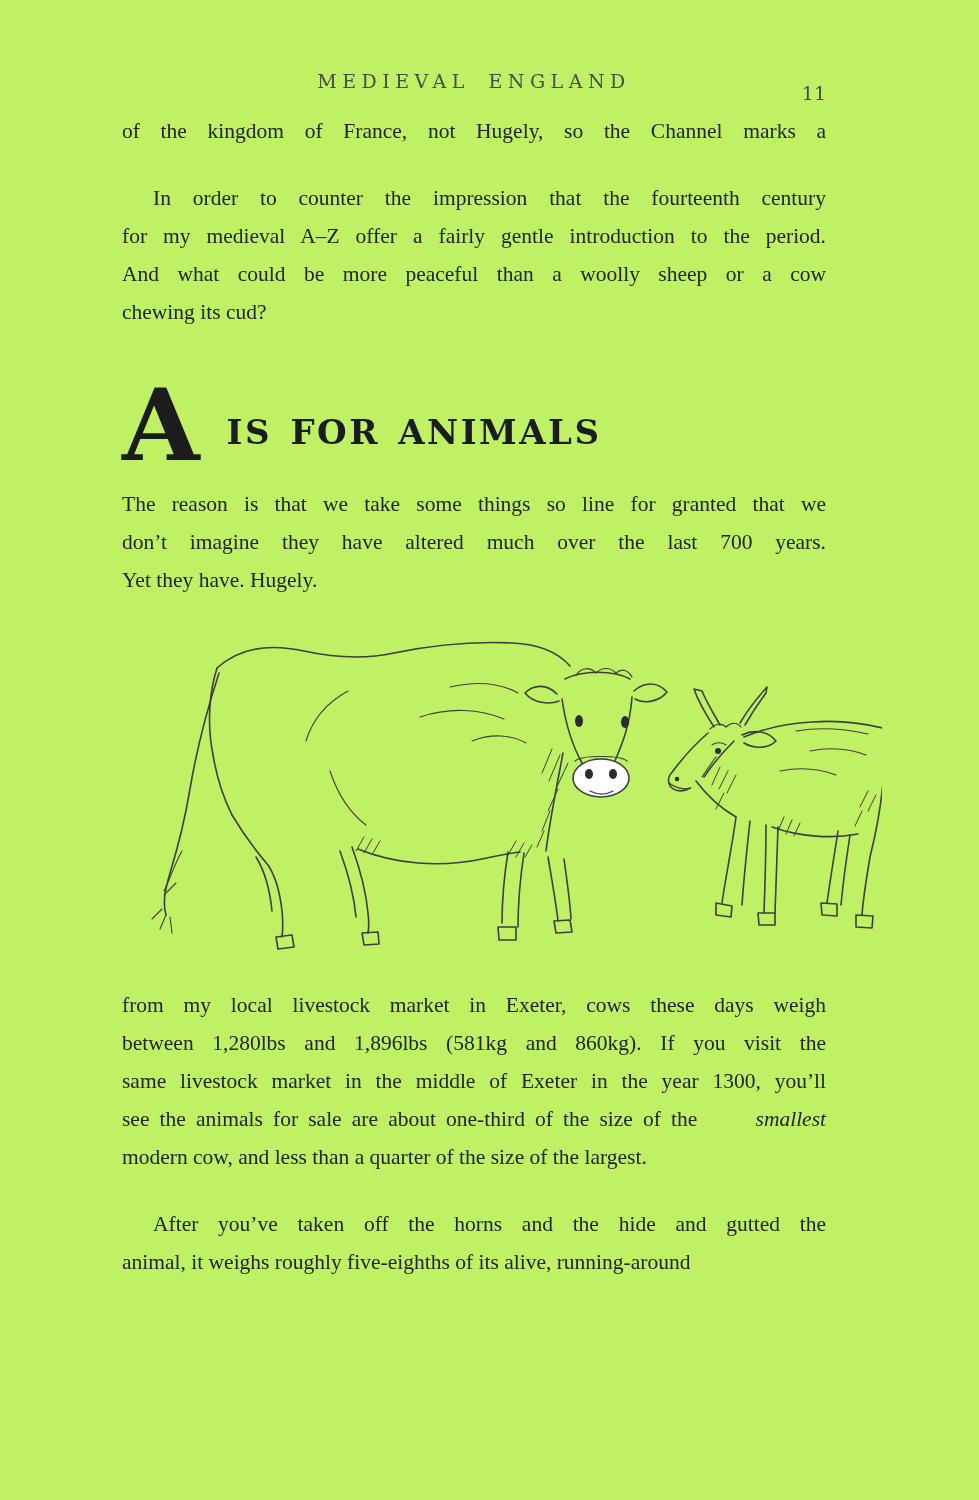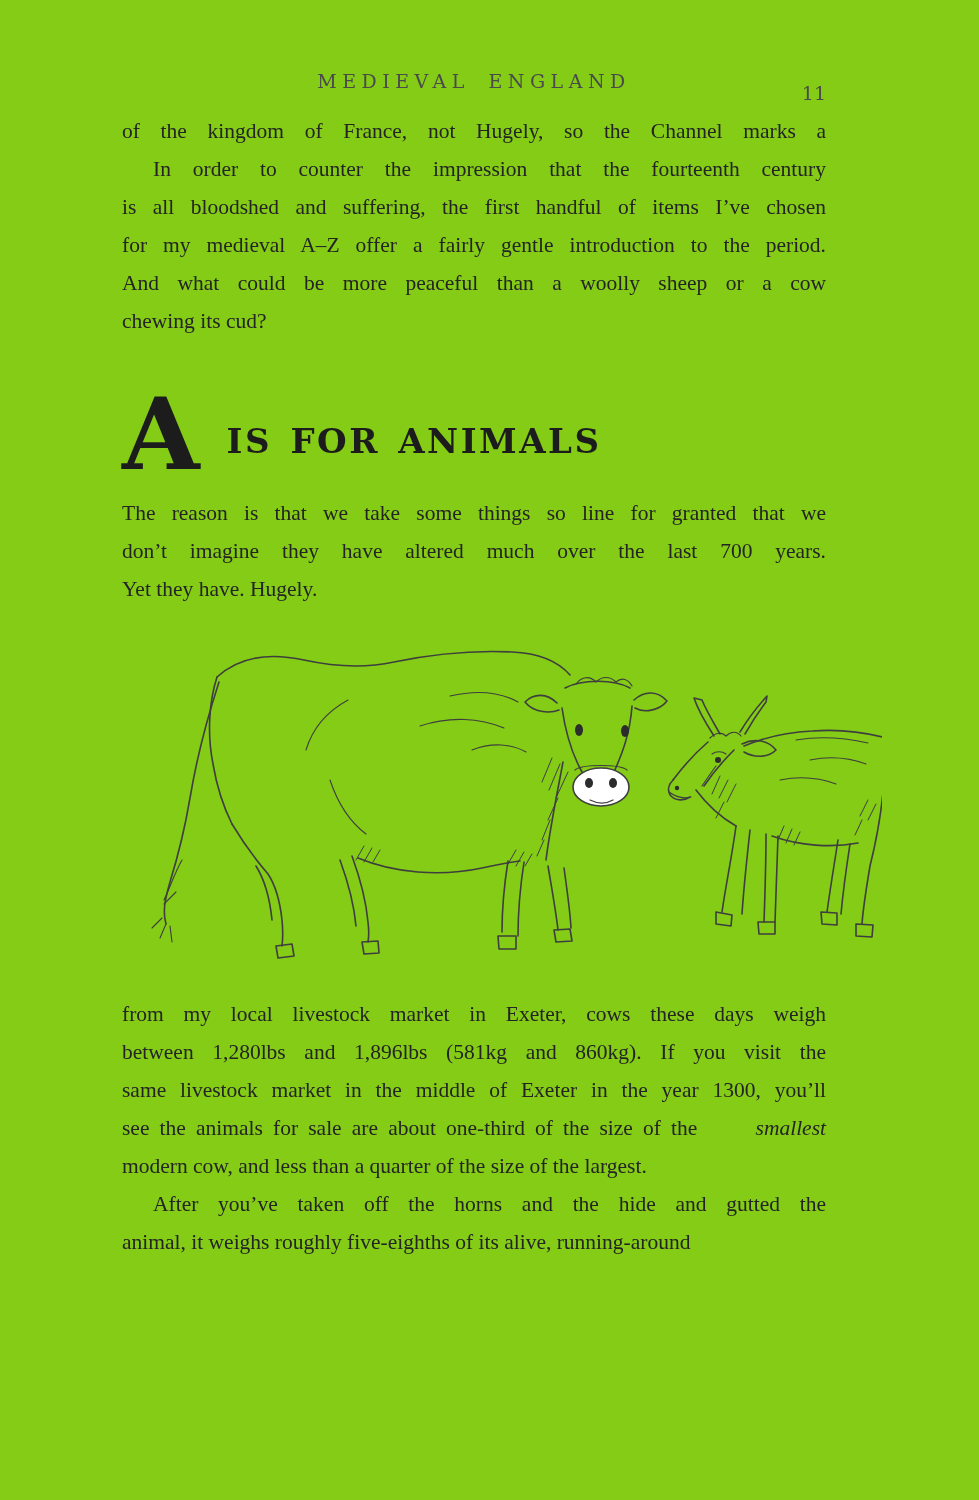--- a/index.html
+++ b/index.html
@@ -1,19 +1,19 @@
 <!DOCTYPE html>
 <html><head>
 <meta charset="utf-8">
 <style>
   html,body{margin:0;padding:0;background:#ffffff;}
   .page{
     position:relative;
     width:979px;height:1500px;
-    background:#84cc16;
+    background:#bef264;
     overflow:hidden;
     font-family:"Liberation Serif", serif;
     color:#232323;
   }
   .column{
     margin-left:122px;
     width:704px;
     padding-top:70px;
   }
   
@@ -41,21 +41,21 @@
   .para{margin:0;padding:0;}
   .line{
     display:block;
     font-size:21.5px;
     line-height:38px;
     text-align:justify;
     text-align-last:justify;
     color:#242424;
   }
   .line--last{text-align-last:left;}
-  .line--indent{text-indent:31px;}
+  .line--indent{text-indent:31px;margin-top:29px;}
   .italic{font-style:italic;margin-left:48px;}
   
   .heading{
     display:flex;
     align-items:flex-end;
     gap:27px;
     margin-top:54px;
     margin-bottom:22px;
     height:78px;
   }
@@ -92,21 +92,20 @@
       <span class="running-head">MEDIEVAL ENGLAND</span>
       <span class="page-number">11</span>
     </header>
 
     <p class="para">
       <span class="line">of the kingdom of France, not Hugely, so the Channel marks a</span>
     </p>
 
     <p class="para">
       <span class="line line--indent">In order to counter the impression that the fourteenth century</span>
-      <span class="line">is all bloodshed and suffering, the first handful of items I’ve chosen</span>
       <span class="line">for my medieval A–Z offer a fairly gentle introduction to the period.</span>
       <span class="line">And what could be more peaceful than a woolly sheep or a cow</span>
       <span class="line line--last">chewing its cud?</span>
     </p>
 
     <div class="heading">
       <span class="dropcap">A</span>
       <span class="heading-title">IS FOR ANIMALS</span>
     </div>
 

